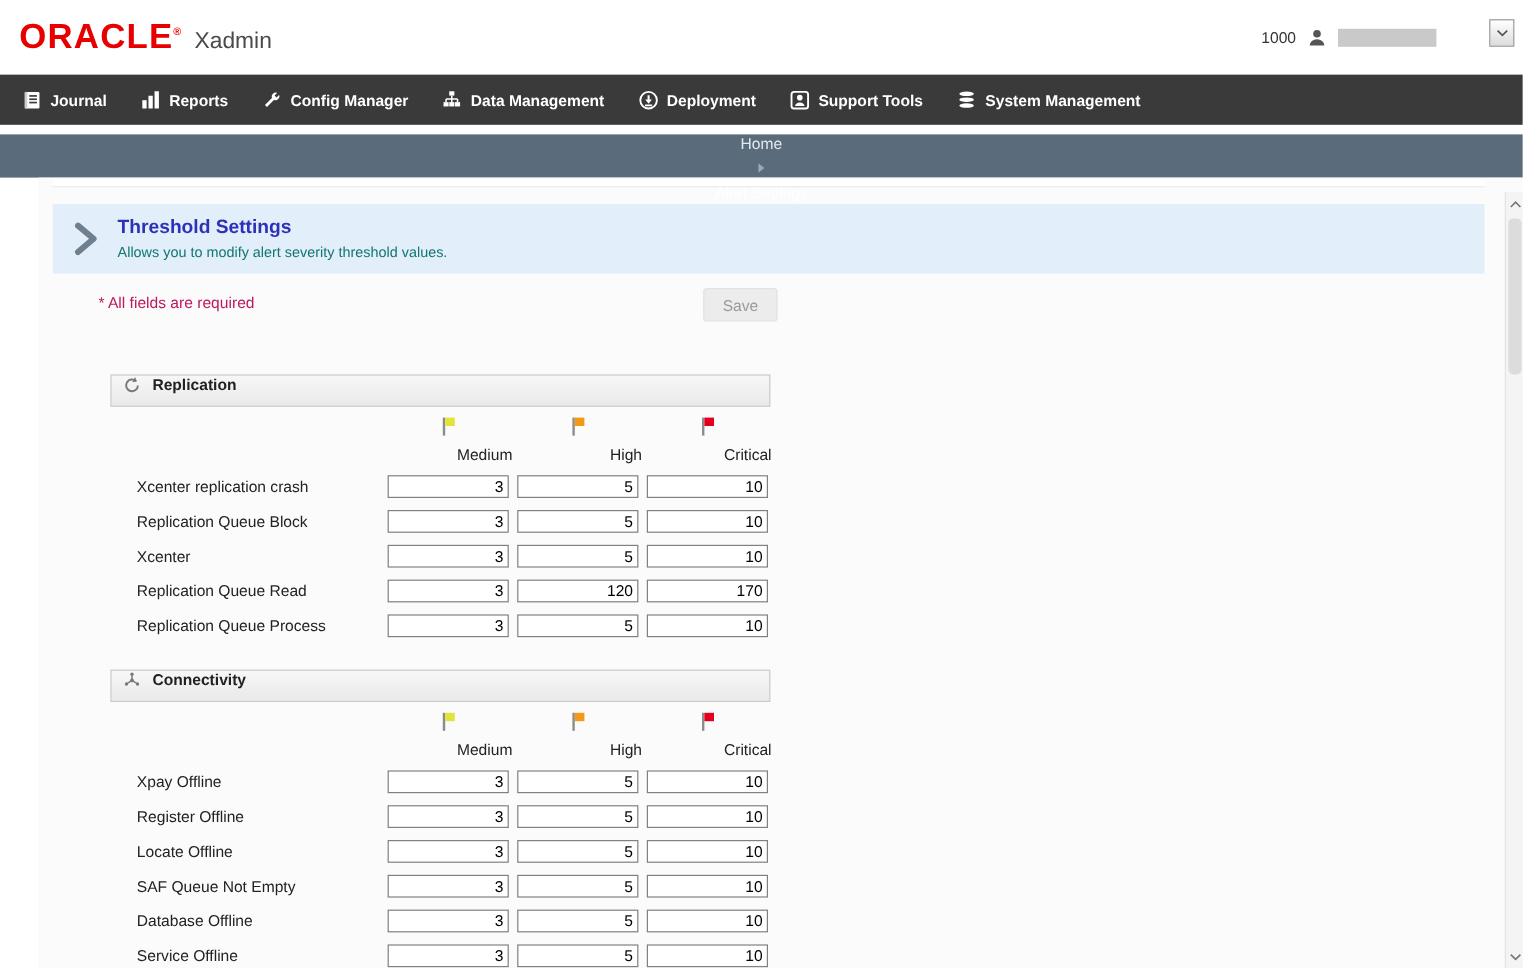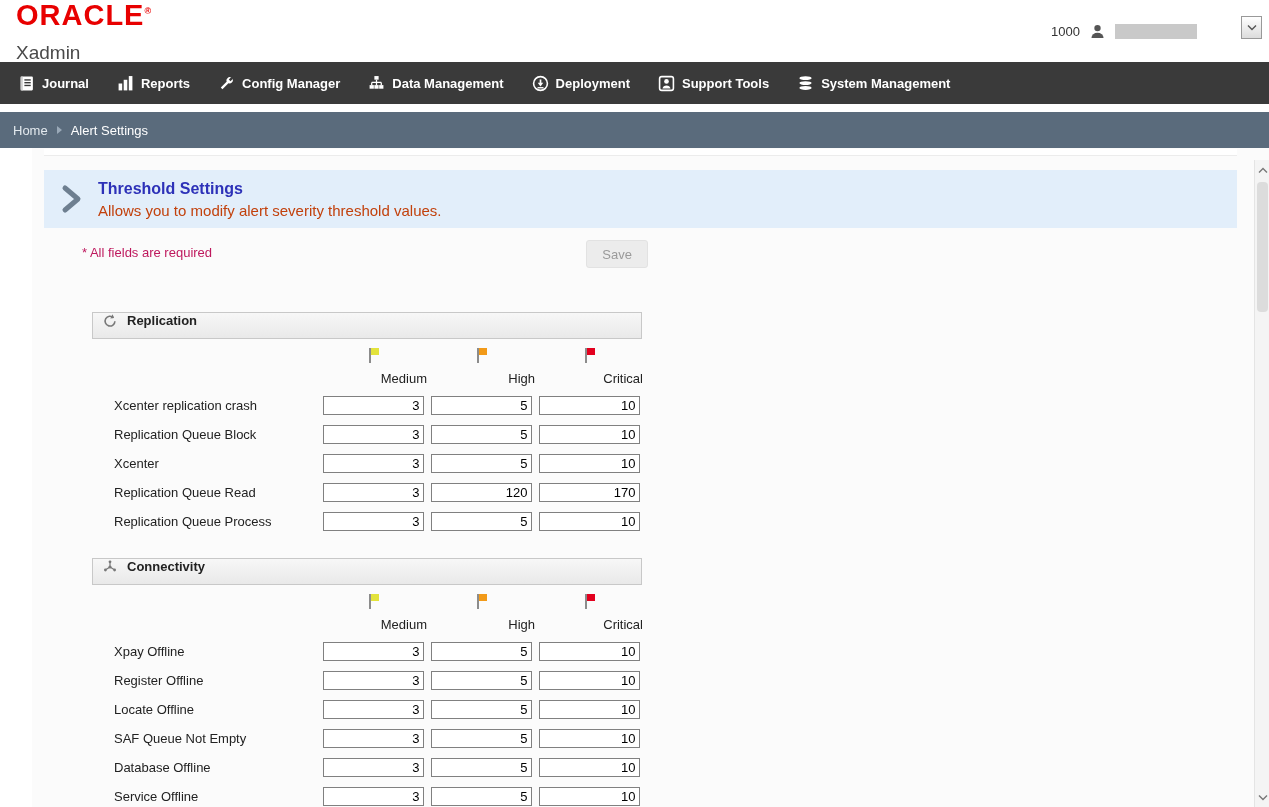--- a/index.html
+++ b/index.html
@@ -13,21 +13,21 @@
 
   
   .app-header {
     height: 62px;
     background: #ffffff;
     display: flex;
     align-items: center;
     padding: 0 16px;
     position: relative;
   }
-  .brand-wrap { display: flex; align-items: baseline; gap: 10px; flex-direction: column; }
+  .brand-wrap { display: flex; align-items: baseline; gap: 10px; }
   .oracle-logo {
     font-size: 29px;
     font-weight: bold;
     color: var(--brand-red, #e80000);
     letter-spacing: 1px;
   }
   .reg-mark { font-size: 9px; color: var(--brand-red, #e80000); vertical-align: super; font-weight: bold; }
   .app-name { font-size: 19px; color: #4a4a4a; }
   .header-right {
     margin-left: auto;
@@ -69,20 +69,21 @@
   .nav-icon { width: 17px; height: 17px; display: inline-flex; }
 
   
   .breadcrumb {
     margin-top: 8px;
     height: 36px;
     background: var(--breadcrumb-bg, #5a6b7c);
     display: flex; align-items: center; gap: 9px;
     padding: 0 13px;
     font-size: 13px;
+    flex-direction: column;
   }
   .crumb-home { color: #e3e9ee; cursor: pointer; }
   .crumb-sep {
     width: 0; height: 0;
     border-left: 5px solid #9aa9b8;
     border-top: 4px solid transparent;
     border-bottom: 4px solid transparent;
   }
   .crumb-current { color: #ffffff; }
 
@@ -96,21 +97,21 @@
   .content-topline { height: 7px; border-bottom: 1px solid #ececec; margin: 0 0 14px 0; background:#fff; }
 
   .banner {
     background: var(--banner-bg, #e2eefa);
     height: 58px;
     display: flex; align-items: center; gap: 14px;
     padding: 0 16px;
   }
   .banner-chevron { display: inline-flex; flex: 0 0 auto; }
   .banner-title { font-size: 16px; font-weight: bold; color: var(--title-color, #2d31b8); margin-bottom: 4px; }
-  .banner-subtitle { font-size: 15px; color: #c2410c; }
+  .banner-subtitle { font-size: 12px; color: #0f766e; }
 
   .form-meta { display: flex; align-items: flex-start; margin-top: 12px; height: 30px; }
   .required-note { font-size: 13px; color: #be185d; margin-left: 38px; margin-top: 5px; }
   .save-btn {
     margin-left: 374px;
     width: 62px; height: 28px;
     background: #ececec;
     color: #9a9a9a;
     border: 1px solid #e2e2e2;
     border-radius: 3px;

